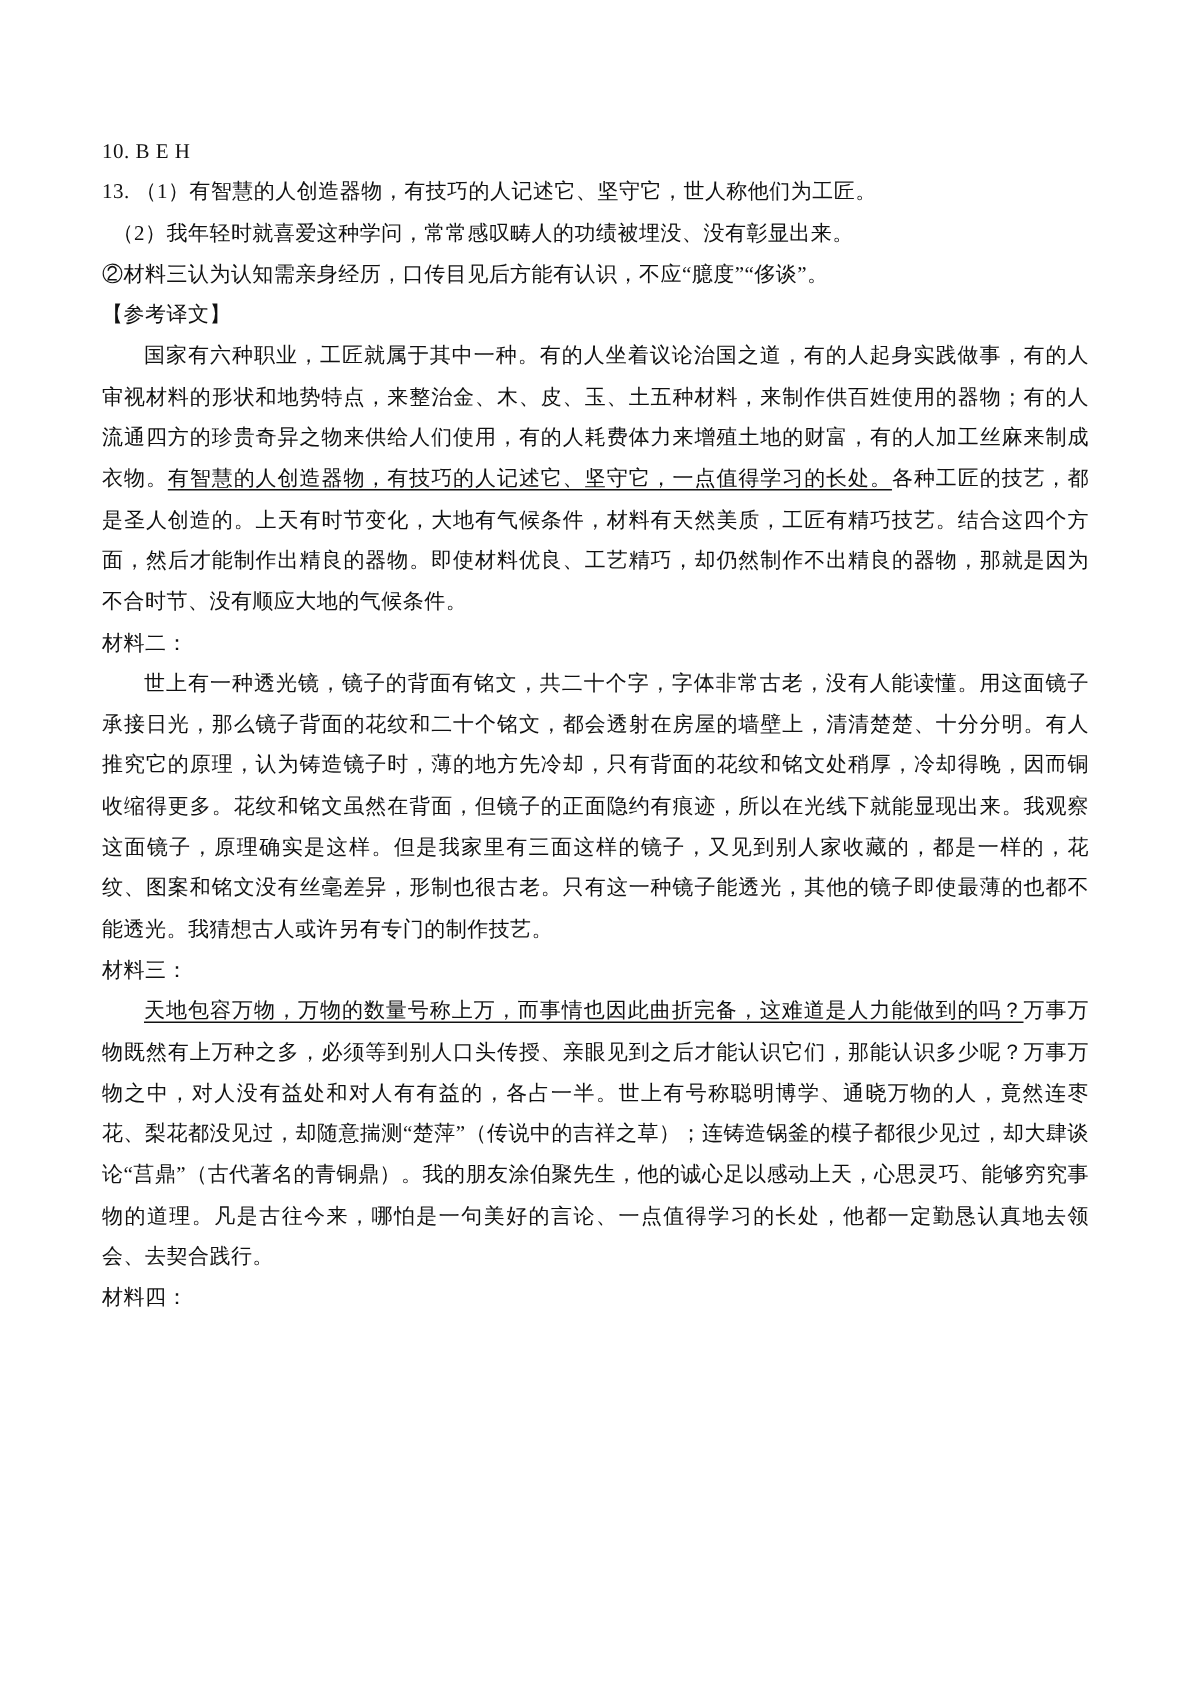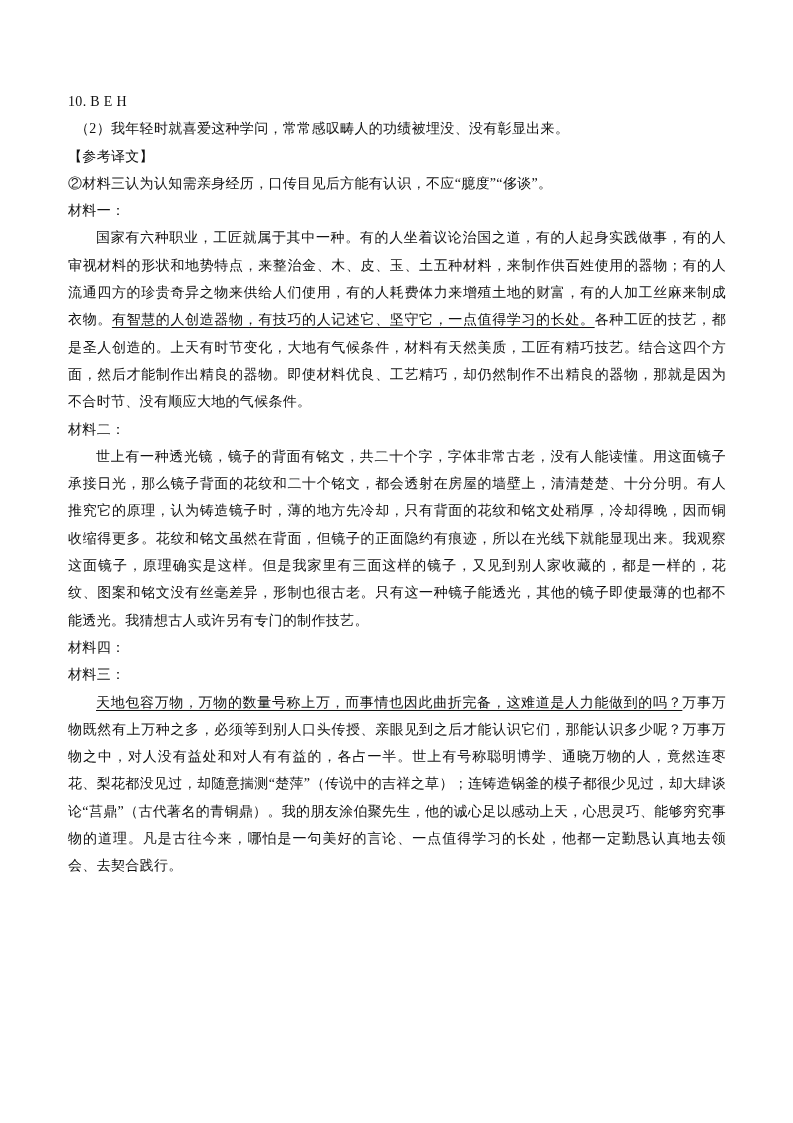--- a/index.html
+++ b/index.html
@@ -39,37 +39,37 @@
     text-decoration: underline;
     text-underline-offset: 3px;
   }
 </style>
 </head>
 <body>
 
 <div class="page">
 
   <p class="line">10. B E H</p>
+  <p class="line">13. （1）有智慧的人创造器物，有技巧的人记述它、坚守它，世人称他们为工匠。</p>
   <p class="line sub-indent">（2）我年轻时就喜爱这种学问，常常感叹畴人的功绩被埋没、没有彰显出来。</p>
+  <p class="line">②材料三认为认知需亲身经历，口传目见后方能有认识，不应“臆度”“侈谈”。</p>
+
   <p class="line">【参考译文】</p>
 
-  <p class="line">②材料三认为认知需亲身经历，口传目见后方能有认识，不应“臆度”“侈谈”。</p>
-
   <section>
-    <p class="line">材料一：</p>
     <p class="para"><span>国家有六种职业，工匠就属于其中一种。有的人坐着议论治国之道，有的人起身实践做事，有的人审视材料的形状和地势特点，来整治金、木、皮、玉、土五种材料，来制作供百姓使用的器物；有的人流通四方的珍贵奇异之物来供给人们使用，有的人耗费体力来增殖土地的财富，有的人加工丝麻来制成衣物。</span><span class="ul">有智慧的人创造器物，有技巧的人记述它、坚守它，一点值得学习的长处。</span><span>各种工匠的技艺，都是圣人创造的。上天有时节变化，大地有气候条件，材料有天然美质，工匠有精巧技艺。结合这四个方面，然后才能制作出精良的器物。即使材料优良、工艺精巧，却仍然制作不出精良的器物，那就是因为不合时节、没有顺应大地的气候条件。</span></p>
   </section>
 
   <section>
     <p class="line">材料二：</p>
     <p class="para"><span>世上有一种透光镜，镜子的背面有铭文，共二十个字，字体非常古老，没有人能读懂。用这面镜子承接日光，那么镜子背面的花纹和二十个铭文，都会透射在房屋的墙壁上，清清楚楚、十分分明。有人推究它的原理，认为铸造镜子时，薄的地方先冷却，只有背面的花纹和铭文处稍厚，冷却得晚，因而铜收缩得更多。花纹和铭文虽然在背面，但镜子的正面隐约有痕迹，所以在光线下就能显现出来。我观察这面镜子，原理确实是这样。但是我家里有三面这样的镜子，又见到别人家收藏的，都是一样的，花纹、图案和铭文没有丝毫差异，形制也很古老。只有这一种镜子能透光，其他的镜子即使最薄的也都不能透光。我猜想古人或许另有专门的制作技艺。</span></p>
   </section>
 
   <section>
-    <p class="line">材料四：</p>
+    <p class="line">材料三：</p>
+    <p class="para"><span class="ul">天地包容万物，万物的数量号称上万，而事情也因此曲折完备，这难道是人力能做到的吗？</span><span>万事万物既然有上万种之多，必须等到别人口头传授、亲眼见到之后才能认识它们，那能认识多少呢？万事万物之中，对人没有益处和对人有有益的，各占一半。世上有号称聪明博学、通晓万物的人，竟然连枣花、梨花都没见过，却随意揣测“楚萍”（传说中的吉祥之草）；连铸造锅釜的模子都很少见过，却大肆谈论“莒鼎”（古代著名的青铜鼎）。我的朋友涂伯聚先生，他的诚心足以感动上天，心思灵巧、能够穷究事物的道理。凡是古往今来，哪怕是一句美好的言论、一点值得学习的长处，他都一定勤恳认真地去领会、去契合践行。</span></p>
   </section>
 
   <section>
-    <p class="line">材料三：</p>
-    <p class="para"><span class="ul">天地包容万物，万物的数量号称上万，而事情也因此曲折完备，这难道是人力能做到的吗？</span><span>万事万物既然有上万种之多，必须等到别人口头传授、亲眼见到之后才能认识它们，那能认识多少呢？万事万物之中，对人没有益处和对人有有益的，各占一半。世上有号称聪明博学、通晓万物的人，竟然连枣花、梨花都没见过，却随意揣测“楚萍”（传说中的吉祥之草）；连铸造锅釜的模子都很少见过，却大肆谈论“莒鼎”（古代著名的青铜鼎）。我的朋友涂伯聚先生，他的诚心足以感动上天，心思灵巧、能够穷究事物的道理。凡是古往今来，哪怕是一句美好的言论、一点值得学习的长处，他都一定勤恳认真地去领会、去契合践行。</span></p>
+    <p class="line">材料四：</p>
   </section>
 
 </div>
 
 </body></html>

